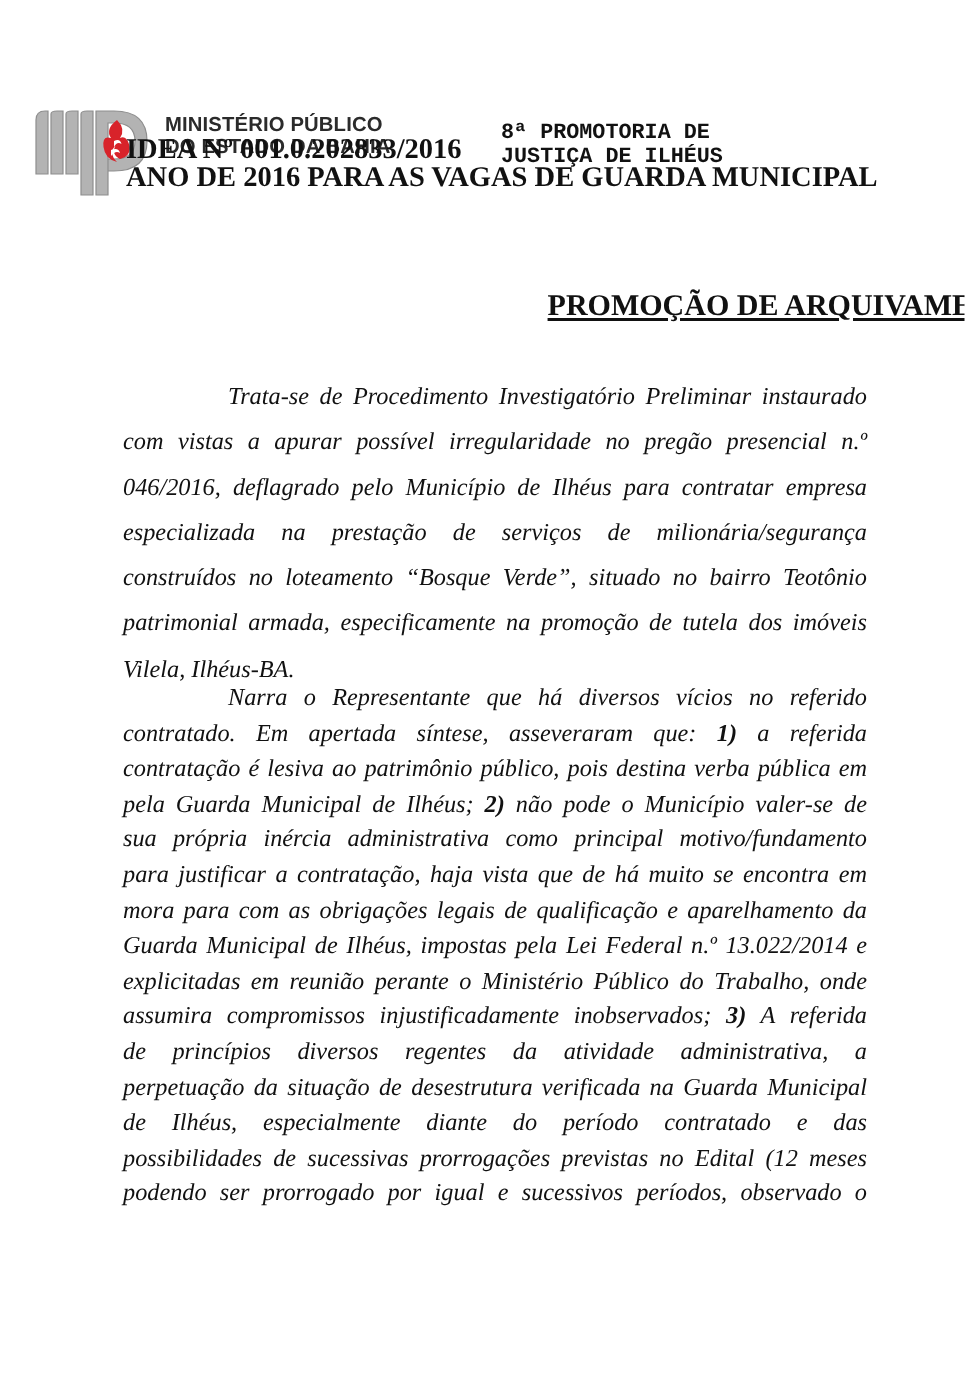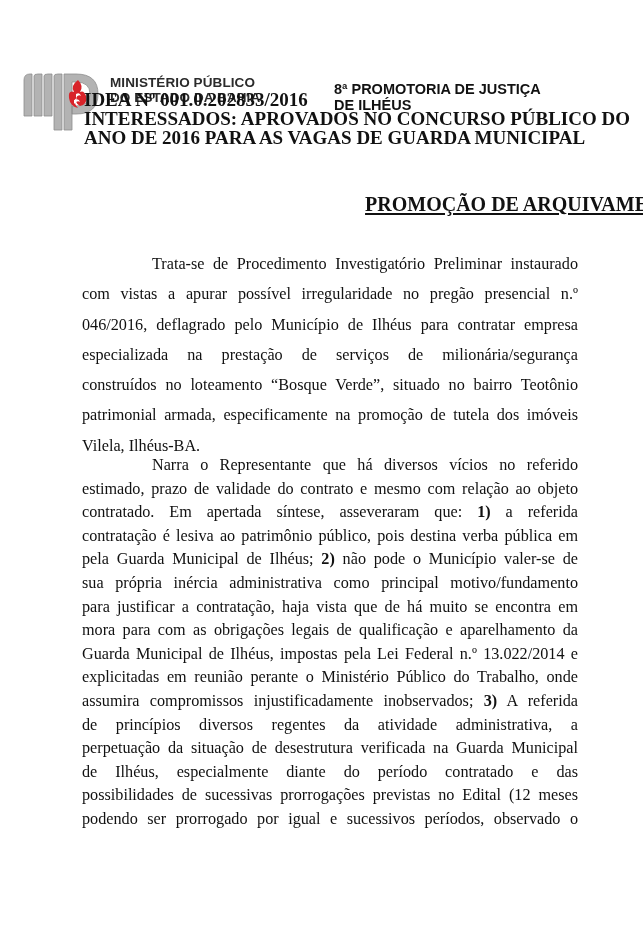--- a/index.html
+++ b/index.html
@@ -30,21 +30,21 @@
       font-family: "Liberation Sans", sans-serif;
       font-weight: bold;
       font-size: 13.5px;
       line-height: 15px;
       color: #2b2b2b;
       letter-spacing: 0.1px;
     }
     .promotoria {
       position: absolute;
       left: 290px; top: 37px;
-      font-family: Liberation Sans, sans-serif;
+      font-family: Liberation Mono, monospace;
       font-weight: bold;
       font-size: 14.5px;
       color: #111;
       padding-left: 44px;
     }
     .idea-block {
       position: absolute;
       left: 84px; top: 90px;
       width: 500px;
       font-family: "Liberation Serif", serif;
@@ -69,20 +69,21 @@
       text-underline-offset: 2px;
     }
     .body-text {
       position: absolute;
       left: 82px;
       width: 496px;
       font-family: "Liberation Serif", serif;
       font-size: 16.2px;
       color: #111;
       text-align: justify;
+      font-style: italic;
     }
     .para1 {
       top: 249px;
       line-height: 30.3px;
     }
     .para2 {
       top: 454px;
       line-height: 23.6px;
     }
     .line {
@@ -121,41 +122,39 @@
   </svg>
   <div class="org-name">
     <div>MINISTÉRIO PÚBLICO</div>
     <div>DO ESTADO DA BAHIA</div>
   </div>
   <div class="promotoria">8ª PROMOTORIA DE JUSTIÇA DE ILHÉUS</div>
 </div>
 
 <div class="idea-block">
   <div>IDEA Nº 001.0.202833/2016</div>
-  <div>INTERESSADOS: APROVADOS NO CONCURSO PÚBLICO DO</div>
   <div>ANO DE 2016 PARA AS VAGAS DE GUARDA MUNICIPAL</div>
 </div>
 
 <div class="title">
   <span>PROMOÇÃO DE ARQUIVAMENTO</span>
 </div>
 
 <div class="body-text para1">
   <span class="line indent">Trata-se de Procedimento Investigatório Preliminar instaurado</span>
   <span class="line">com vistas a apurar possível irregularidade no pregão presencial n.º</span>
   <span class="line">046/2016, deflagrado pelo Município de Ilhéus para contratar empresa</span>
   <span class="line">especializada na prestação de serviços de milionária/segurança</span>
   <span class="line">construídos no loteamento “Bosque Verde”, situado no bairro Teotônio</span>
   <span class="line">patrimonial armada, especificamente na promoção de tutela dos imóveis</span>
   <span class="line last">Vilela, Ilhéus-BA.</span>
 </div>
 
 <div class="body-text para2">
   <span class="line indent">Narra o Representante que há diversos vícios no referido</span>
-  <span class="line">estimado, prazo de validade do contrato e mesmo com relação ao objeto</span>
   <span class="line"><span>contratado. Em apertada síntese, asseveraram que:</span> <b class="num">1)</b> <span>a referida</span></span>
   <span class="line">contratação é lesiva ao patrimônio público, pois destina verba pública em</span>
   <span class="line"><span>pela Guarda Municipal de Ilhéus;</span> <b class="num">2)</b> <span>não pode o Município valer-se de</span></span>
   <span class="line">sua própria inércia administrativa como principal motivo/fundamento</span>
   <span class="line">para justificar a contratação, haja vista que de há muito se encontra em</span>
   <span class="line">mora para com as obrigações legais de qualificação e aparelhamento da</span>
   <span class="line">Guarda Municipal de Ilhéus, impostas pela Lei Federal n.º 13.022/2014 e</span>
   <span class="line">explicitadas em reunião perante o Ministério Público do Trabalho, onde</span>
   <span class="line"><span>assumira compromissos injustificadamente inobservados;</span> <b class="num">3)</b> <span>A referida</span></span>
   <span class="line">de princípios diversos regentes da atividade administrativa, a</span>

